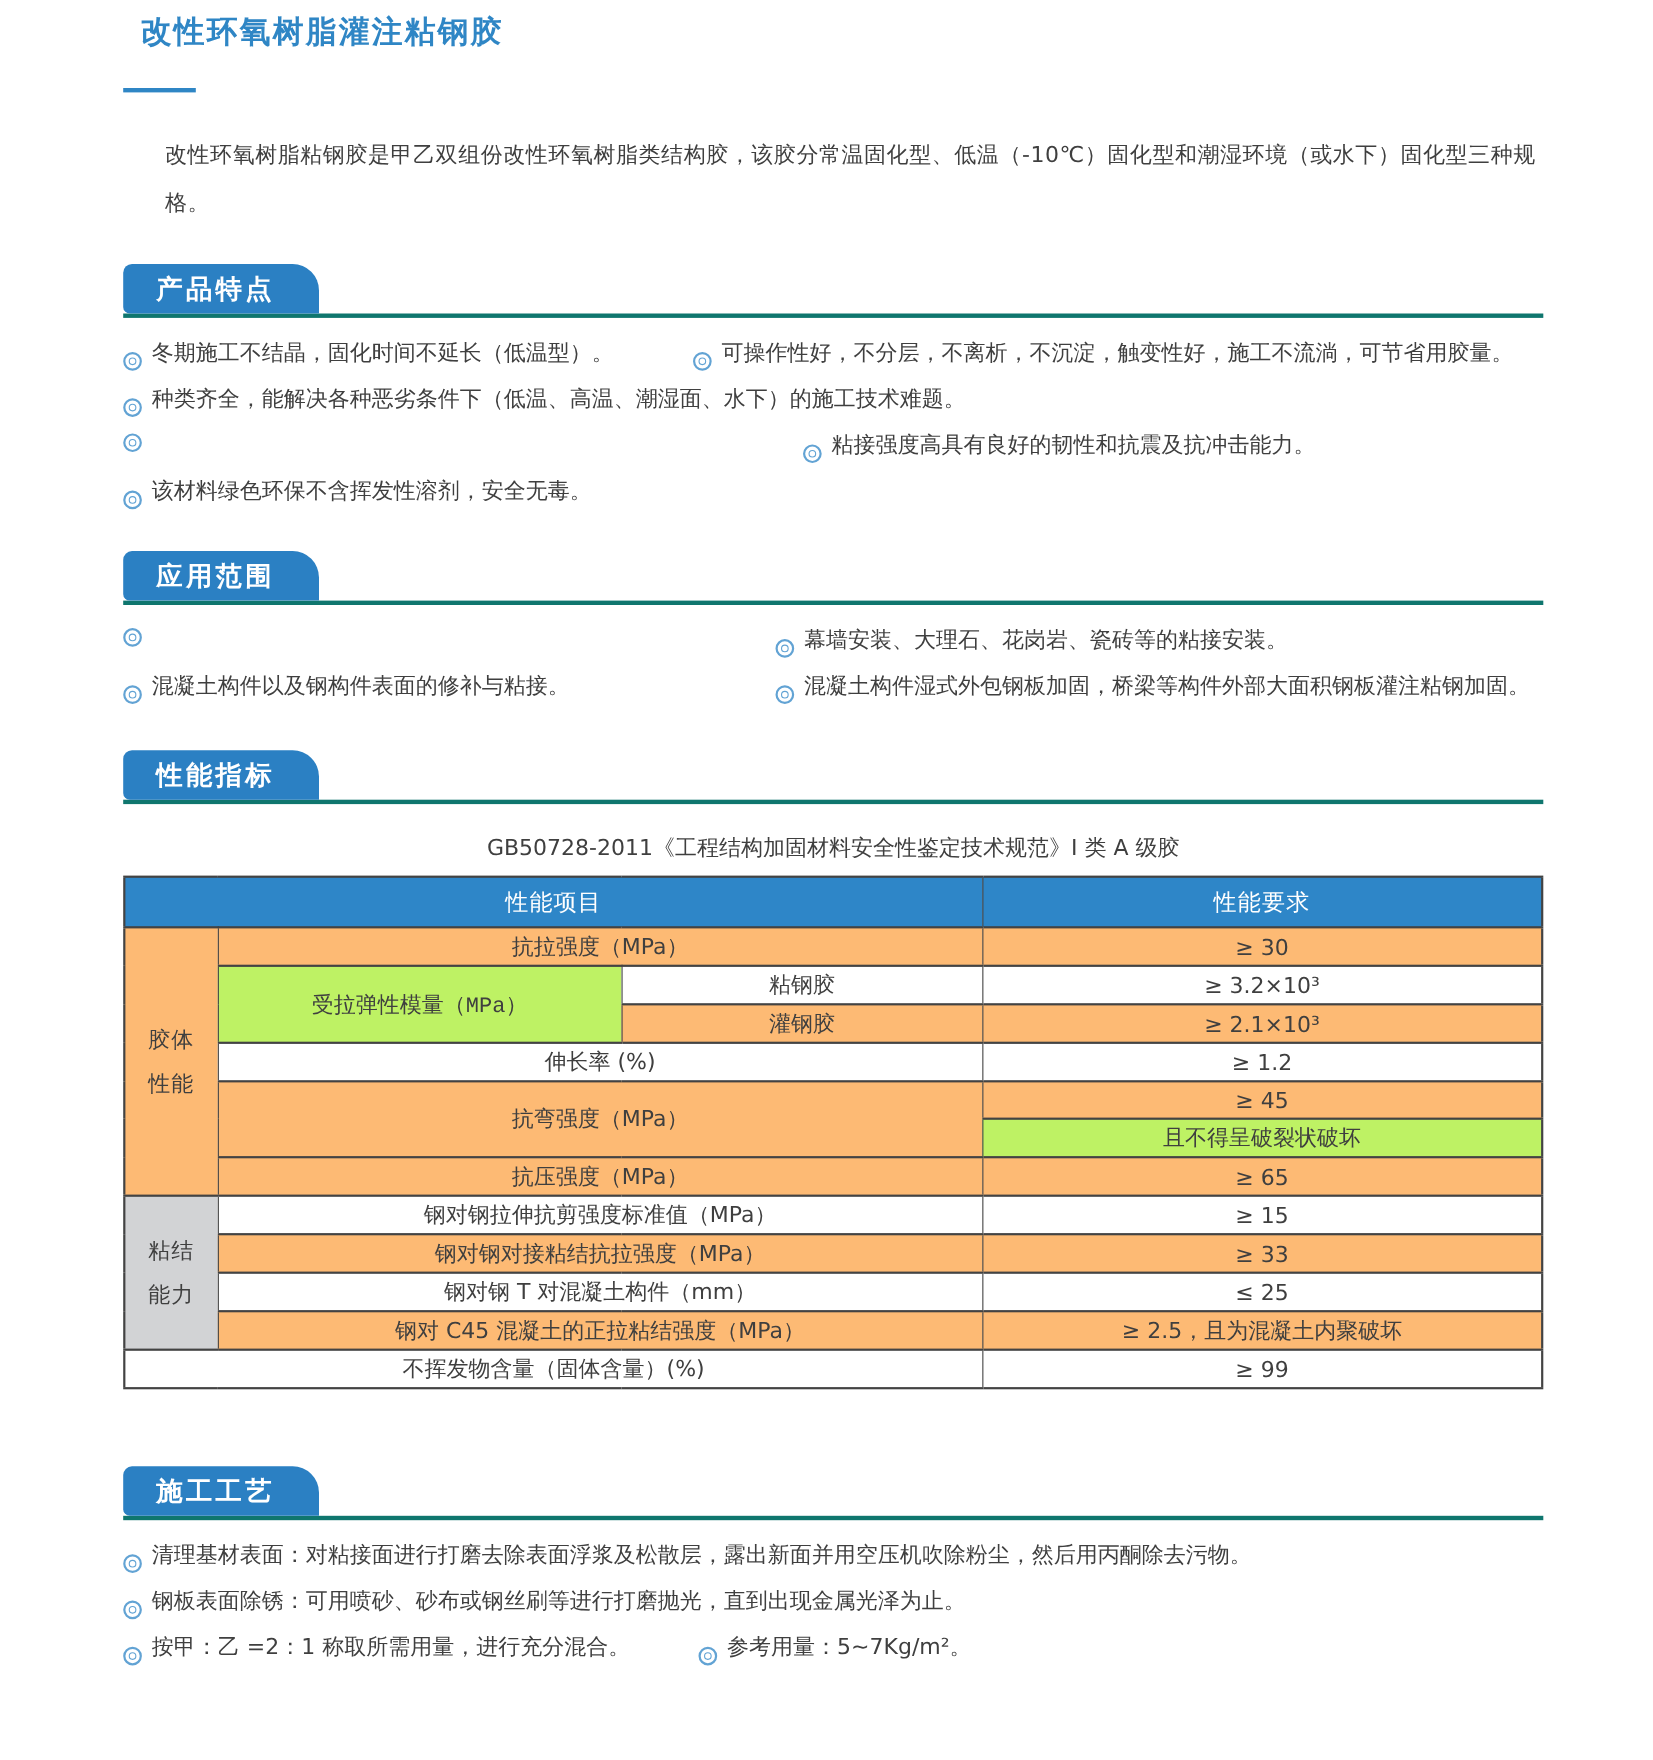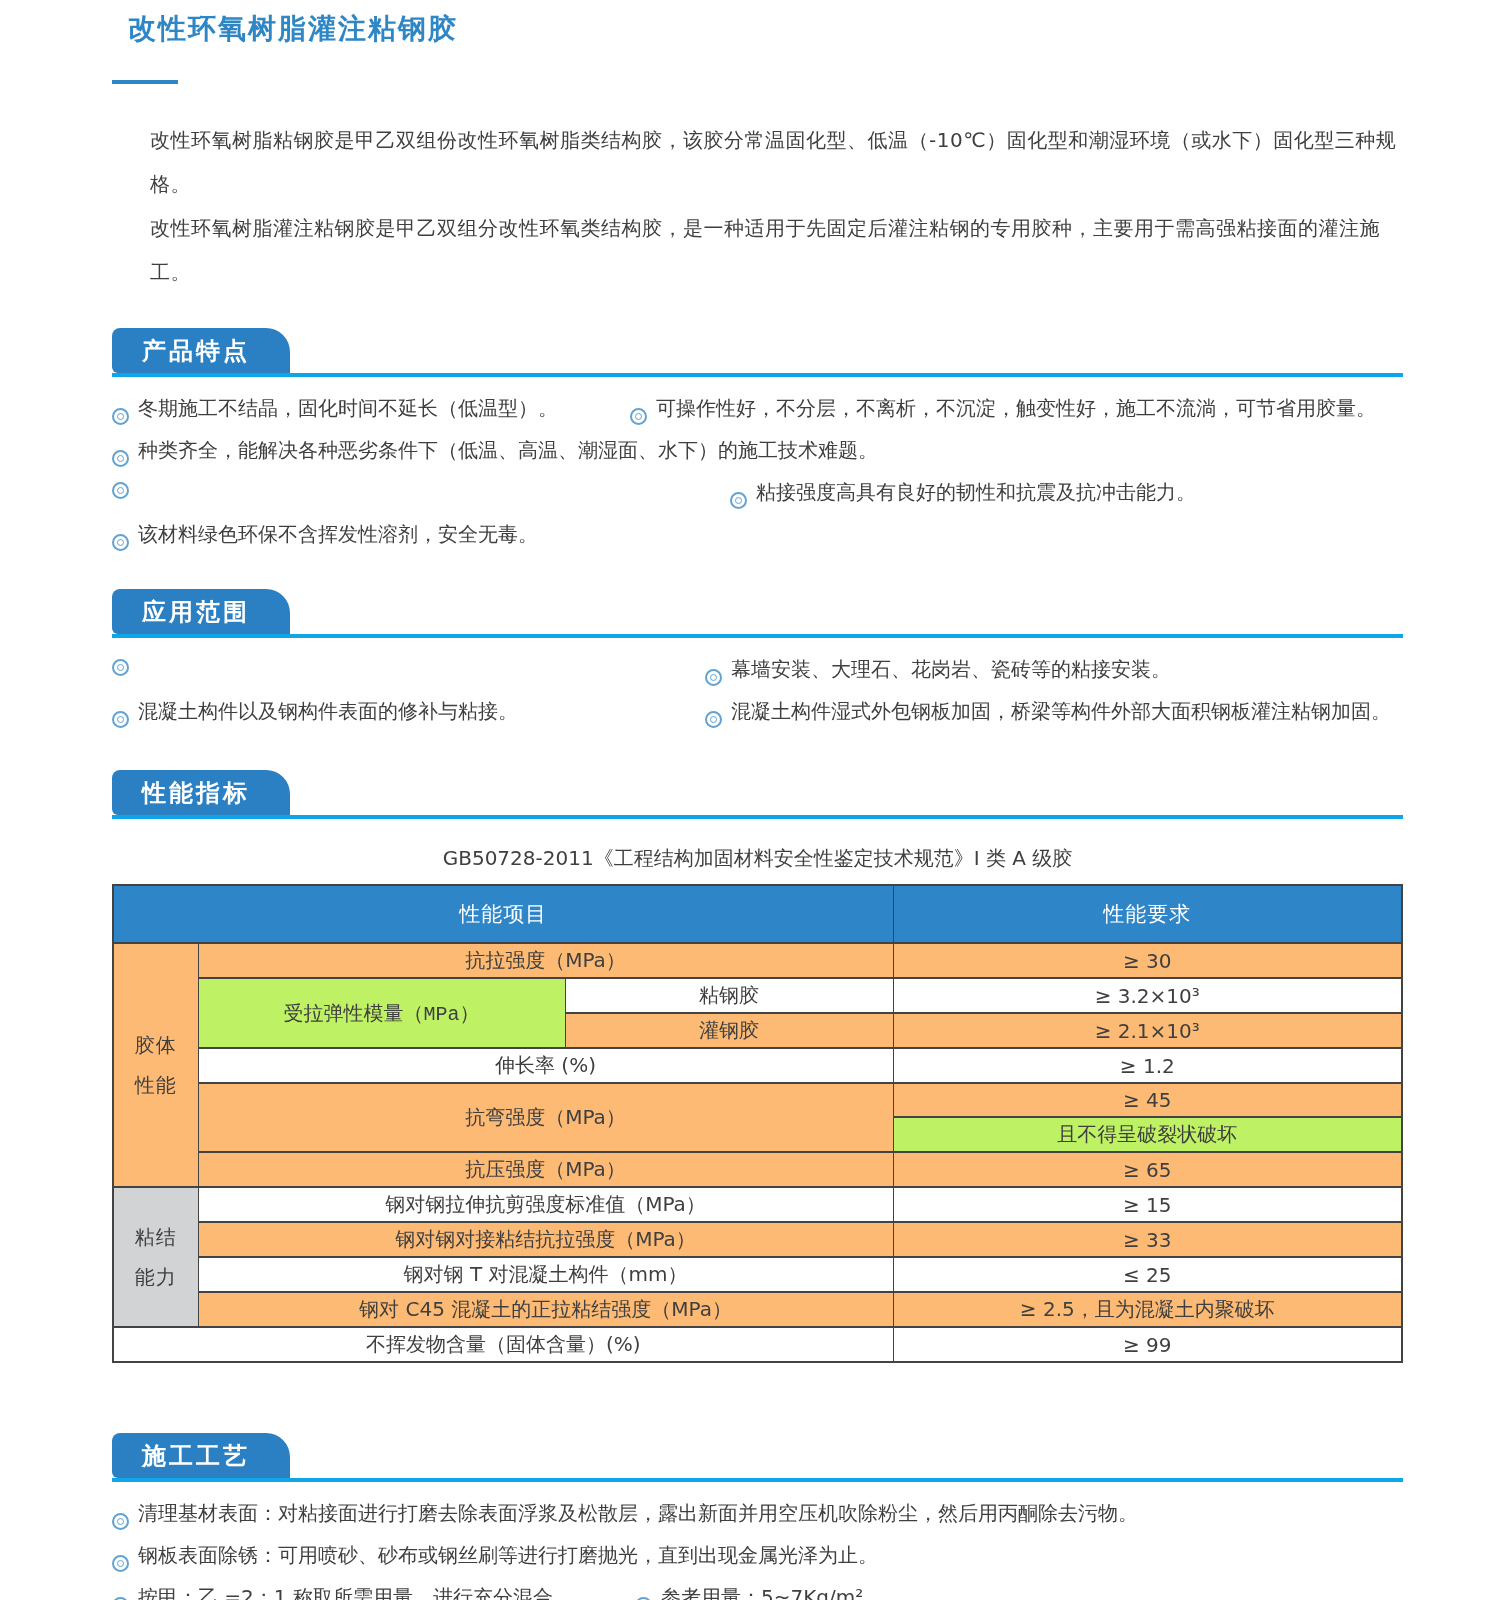--- a/index.html
+++ b/index.html
@@ -32,21 +32,21 @@
   .intro { margin-top: 34px; }
   .intro p {
     font-size: 20px;
     line-height: 44px;
     padding-left: 38px;
     letter-spacing: 0.5px;
   }
   
   .section { margin-top: 34px; }
   .section-bar {
-    border-bottom: 4px solid #0ea5e9;
+    border-bottom: 4px solid #0f766e;
     line-height: 0;
   }
   .badge {
     display: inline-block;
     background: #2b80c3;
     color: #ffffff;
     font-size: 24px;
     font-weight: bold;
     letter-spacing: 3px;
     line-height: 1;
@@ -109,21 +109,21 @@
     font-size: 20px;
     font-weight: normal;
     padding: 3px 6px;
     height: 34px;
     background: #ffffff;
   }
   table.perf { border: 2px solid #434343; }
   table.perf thead th {
     background: #2e86c8;
     color: #ffffff;
-    height: 58px;
+    height: 46px;
     font-size: 21px;
     letter-spacing: 1px;
   }
   table.perf tr.gray td { background: #fdba74; text-align: center; }
   table.perf td.cell-white { background: #bef264; font-family: Liberation Mono, monospace; }
   table.perf td.glabel {
     background: #d2d3d5;
     padding: 5px 18px;
     line-height: 40px;
     letter-spacing: 1px;
@@ -136,21 +136,20 @@
 </head>
 <body>
 
 <div class="content">
 
   <h1 class="doc-title">改性环氧树脂灌注粘钢胶</h1>
   <div class="title-underline"></div>
 
   <div class="intro">
     <p>改性环氧树脂粘钢胶是甲乙双组份改性环氧树脂类结构胶，该胶分常温固化型、低温（-10℃）固化型和潮湿环境（或水下）固化型三种规格。</p>
-    <p>改性环氧树脂灌注粘钢胶是甲乙双组分改性环氧类结构胶，是一种适用于先固定后灌注粘钢的专用胶种，主要用于需高强粘接面的灌注施工。</p>
   </div>
 
   <div class="section section-features">
     <div class="section-bar">
       <span class="badge">产品特点</span>
     </div>
     <div class="bullets">
       <div class="bullet-row">
         <div class="bullet-item w518">
           <span class="bullet-icon">

